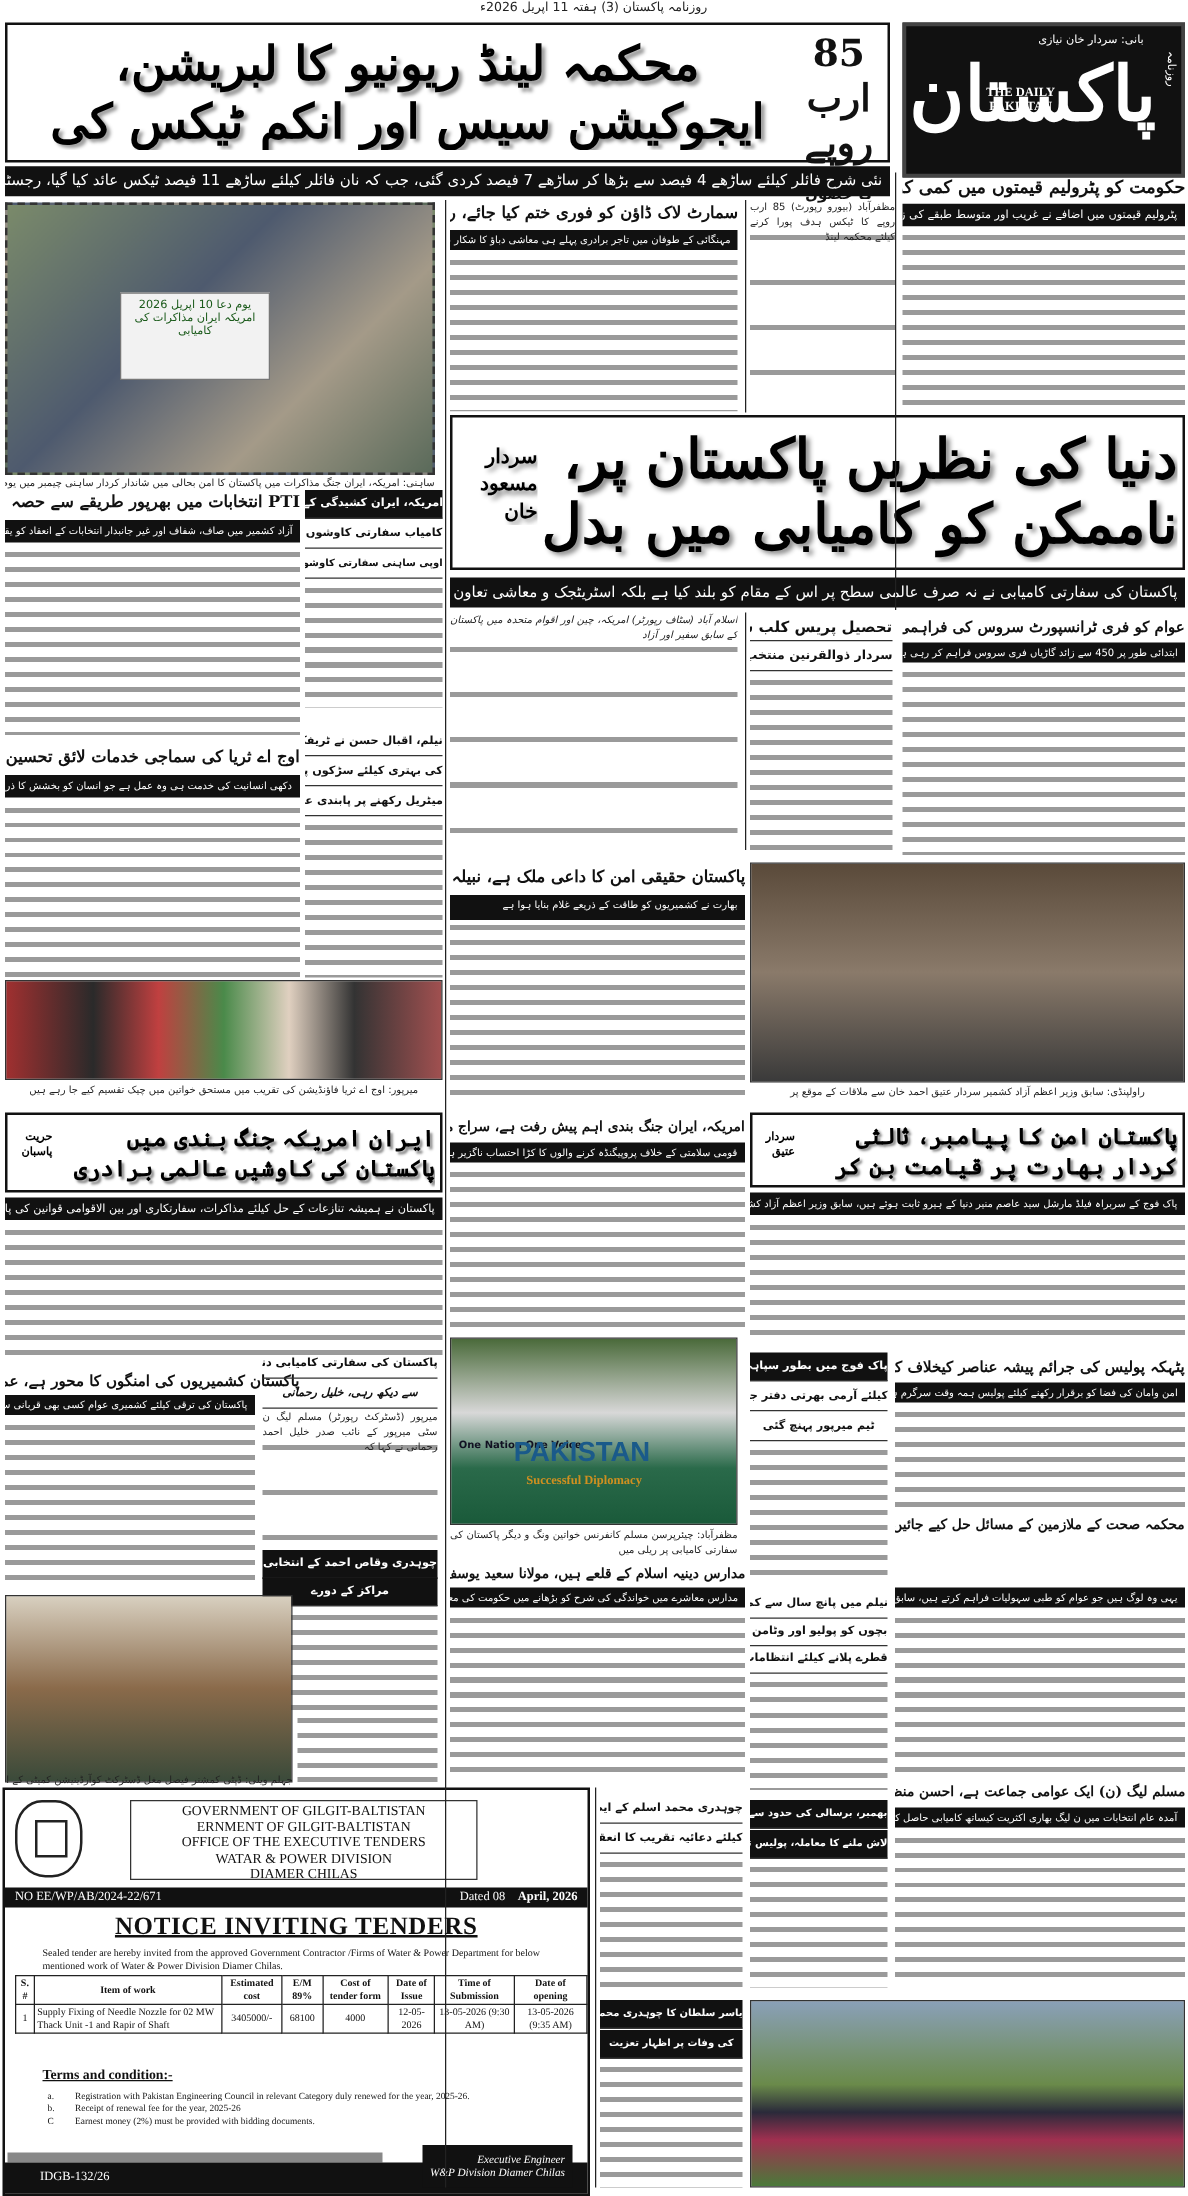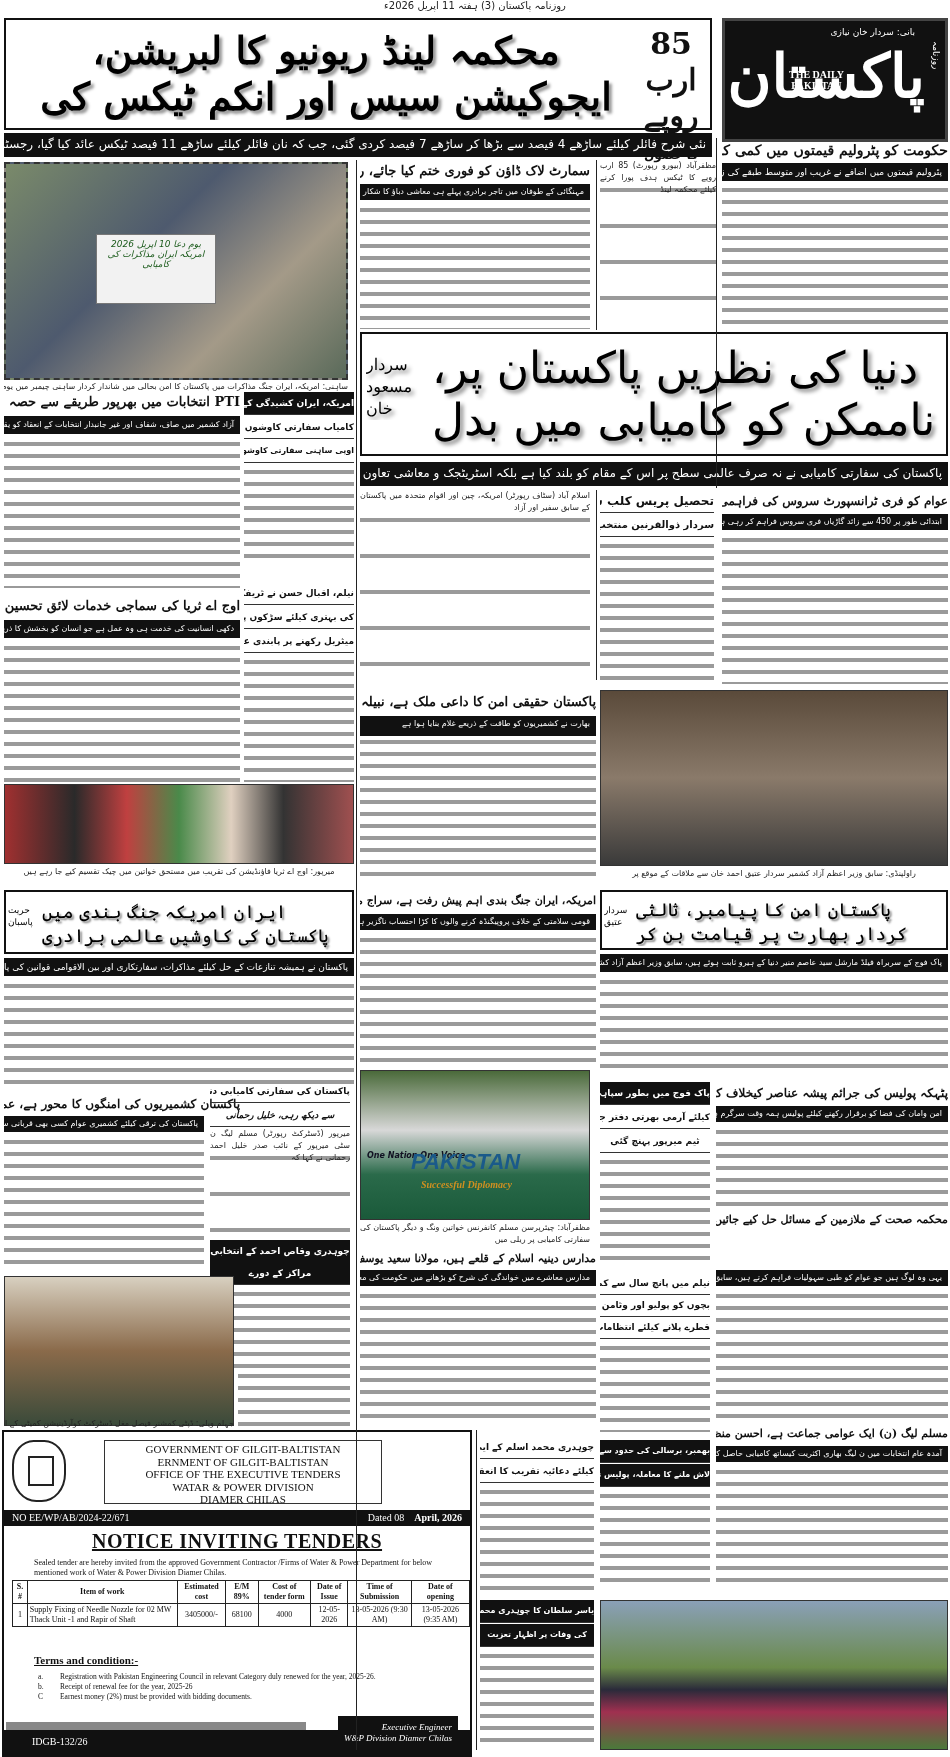--- a/index.html
+++ b/index.html
@@ -12,25 +12,25 @@
   .banner .side .big { font-size: 30px; font-weight: bold; font-family: "DejaVu Serif", serif; line-height: 36px; }
   .banner .side .small { font-size: 12px; line-height: 14px; font-weight: bold; }
   .masthead { left: 722px; top: 18px; width: 226px; height: 124px; background: #111; color: #fff; border: 3px solid #444; }
   .masthead .urdu { position: absolute; right: 20px; top: 10px; font-family: "DejaVu Serif", serif; font-size: 60px; font-weight: bold; line-height: 90px; direction: rtl; }
   .masthead .eng { position: absolute; left: 64px; top: 48px; font-family: "Liberation Serif", serif; font-size: 10px; font-weight: bold; line-height: 11px; text-align: center; }
   .masthead .owner { position: absolute; right: 30px; top: 6px; font-size: 9px; direction: rtl; }
   .masthead .daily { position: absolute; right: 4px; top: 20px; font-size: 9px; writing-mode: vertical-rl; }
   .strap { background: #111; color: #fff; font-size: 12px; line-height: 22px; height: 24px; padding: 0 6px; direction: rtl; text-align: right; white-space: nowrap; overflow: hidden; }
   .h2 { font-family: "DejaVu Serif", serif; font-weight: bold; direction: rtl; text-align: right; white-space: nowrap; overflow: hidden; }
   .col-text { direction: rtl; text-align: justify; font-size: 8px; line-height: 12px; color: #222; overflow: hidden; }
-  .photo { background: linear-gradient(135deg,#7a8a6a,#4e5a6e 40%,#a49a88 70%,#5a6a5a); border: 1px solid #333; font-style: italic; }
+  .photo { background: linear-gradient(135deg,#7a8a6a,#4e5a6e 40%,#a49a88 70%,#5a6a5a); border: 1px solid #333; }
   .caption { font-size: 8px; line-height: 12px; direction: rtl; text-align: center; color: #222; white-space: nowrap; overflow: hidden; }
   .vrule { background: #222; width: 1px; }
   .boxhead { border: 2px solid #111; background: #fff; }
-  .giant { font-family: "DejaVu Serif", serif; font-weight: normal; direction: rtl; text-align: left; color: #000; text-shadow: 3px 3px 4px #888; overflow: hidden; }
+  .giant { font-family: "DejaVu Serif", serif; font-weight: bold; direction: rtl; text-align: right; color: #000; text-shadow: 3px 3px 4px #888; overflow: hidden; }
   .smallbox { border-bottom: 1px solid #333; font-size: 12px; line-height: 22px; direction: rtl; text-align: center; white-space: nowrap; overflow: hidden; font-weight: bold; }
   .darkbox { background: #111; color: #fff; }
   
   .ad { left: 2px; top: 1430px; width: 470px; height: 327px; border: 2px solid #111; background: #fff; font-family: "Liberation Serif", serif; }
   .ad .emblem { position: absolute; left: 8px; top: 8px; width: 54px; height: 62px; border: 2px solid #222; border-radius: 40% 40% 45% 45%; }
   .ad .emblem::before { content: ""; position: absolute; left: 14px; top: 14px; width: 22px; height: 26px; border: 2px solid #222; }
   .ad .govbox { position: absolute; left: 100px; top: 8px; width: 278px; height: 64px; border: 1px solid #333; text-align: center; font-size: 11px; line-height: 12.5px; padding-top: 2px; }
   .ad .refbar { position: absolute; left: 0; top: 78px; width: 466px; height: 16px; background: #111; color: #fff; font-size: 10px; line-height: 16px; padding: 0 8px; display: flex; justify-content: space-between; }
   .ad .title { position: absolute; left: 0; top: 98px; width: 466px; text-align: center; font-size: 20px; font-weight: bold; text-decoration: underline; letter-spacing: 0.5px; }
   .ad .intro { position: absolute; left: 30px; top: 126px; width: 420px; font-size: 8px; line-height: 10px; }
@@ -83,21 +83,21 @@
 <div class="abs strap" style="left:360px;top:184px;width:230px;font-size:8px;height:16px;line-height:16px;">مہنگائی کے طوفان میں تاجر برادری پہلے ہی معاشی دباؤ کا شکار ہے</div>
 <div class="abs col-text" style="left: 360px; top: 204px; width: 230px; height: 125px; background: repeating-linear-gradient(rgb(255, 255, 255) 0px, rgb(255, 255, 255) 4px, rgb(154, 154, 154) 4px, rgb(154, 154, 154) 8px, rgb(255, 255, 255) 8px, rgb(255, 255, 255) 12px);"></div>
 <div class="abs vrule" style="left:596px;top:160px;height:170px;"></div>
 <div class="abs col-text" style="left: 600px; top: 160px; width: 116px; height: 170px; background-image: repeating-linear-gradient(transparent 0px, transparent 28px, rgb(154, 154, 154) 28px, rgb(154, 154, 154) 32px, transparent 32px, transparent 36px); background-position: 0px 0px;">مظفرآباد (بیورو رپورٹ) 85 ارب روپے کا ٹیکس ہدف پورا کرنے کیلئے محکمہ لینڈ</div>
 
 <div class="abs boxhead" style="left:360px;top:332px;width:588px;height:124px;">
   <div class="giant" style="position:absolute;left:70px;right:4px;top:8px;font-size:44px;line-height:52px;height:108px;">دنیا کی نظریں پاکستان پر، ناممکن کو کامیابی میں بدل دیا</div>
   <div class="giant" style="position:absolute;left:4px;top:20px;width:64px;font-size:16px;line-height:22px;">سردار مسعود خان</div>
 </div>
 <div class="abs strap" style="left:360px;top:462px;width:588px;font-size:12px;">پاکستان کی سفارتی کامیابی نے نہ صرف عالمی سطح پر اس کے مقام کو بلند کیا ہے بلکہ اسٹریٹجک و معاشی تعاون کے نئے دروازے بھی کھولے ہیں، سابق صدر آزاد کشمیر</div>
-<div class="abs col-text" style="left: 360px; top: 490px; width: 230px; height: 190px; background-image: repeating-linear-gradient(transparent 0px, transparent 28px, rgb(154, 154, 154) 28px, rgb(154, 154, 154) 32px, transparent 32px, transparent 36px); background-position: 0px 0px;">اسلام آباد (سٹاف رپورٹر) امریکہ، چین اور اقوام متحدہ میں پاکستان کے سابق سفیر اور آزاد</div>
+<div class="abs col-text" style="left: 360px; top: 490px; width: 230px; height: 190px; background-image: repeating-linear-gradient(transparent 0px, transparent 28px, rgb(154, 154, 154) 28px, rgb(154, 154, 154) 32px, transparent 32px, transparent 36px); background-position: 0px 0px; font-style: italic;">اسلام آباد (سٹاف رپورٹر) امریکہ، چین اور اقوام متحدہ میں پاکستان کے سابق سفیر اور آزاد</div>
 <div class="abs vrule" style="left:596px;top:490px;height:190px;"></div>
 
 <div class="abs smallbox" style="left:600px;top:490px;width:114px;">تحصیل پریس کلب شاردہ کا اجلاس</div>
 <div class="abs smallbox" style="left:600px;top:514px;width:114px;font-size:10px;">سردار ذوالقرنین منتخب</div>
 <div class="abs col-text" style="left: 600px; top: 540px; width: 114px; height: 140px; background: repeating-linear-gradient(rgb(255, 255, 255) 0px, rgb(255, 255, 255) 4px, rgb(154, 154, 154) 4px, rgb(154, 154, 154) 8px, rgb(255, 255, 255) 8px, rgb(255, 255, 255) 12px);"></div>
 
 <div class="abs h2" style="left:722px;top:490px;width:226px;font-size:12px;line-height:22px;">عوام کو فری ٹرانسپورٹ سروس کی فراہمی کیلئے انتظامیہ سرگرم</div>
 <div class="abs strap" style="left:722px;top:514px;width:226px;font-size:8px;height:16px;line-height:16px;">ابتدائی طور پر 450 سے زائد گاڑیاں فری سروس فراہم کر رہی ہیں</div>
 <div class="abs col-text" style="left: 722px; top: 534px; width: 226px; height: 150px; background: repeating-linear-gradient(rgb(255, 255, 255) 0px, rgb(255, 255, 255) 4px, rgb(154, 154, 154) 4px, rgb(154, 154, 154) 8px, rgb(255, 255, 255) 8px, rgb(255, 255, 255) 12px);"></div>
 <div class="abs photo" style="left:600px;top:690px;width:348px;height:176px;background:linear-gradient(180deg,#5a4a3a,#8a7a6a 50%,#3a3a3a);"></div>

